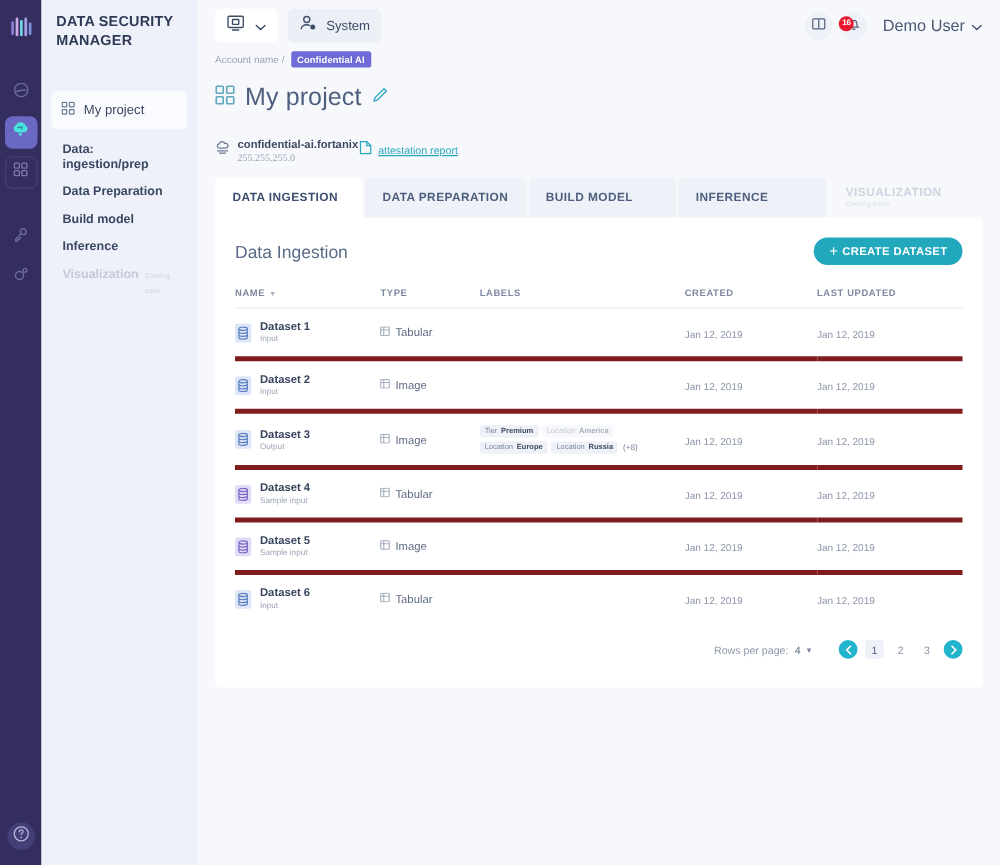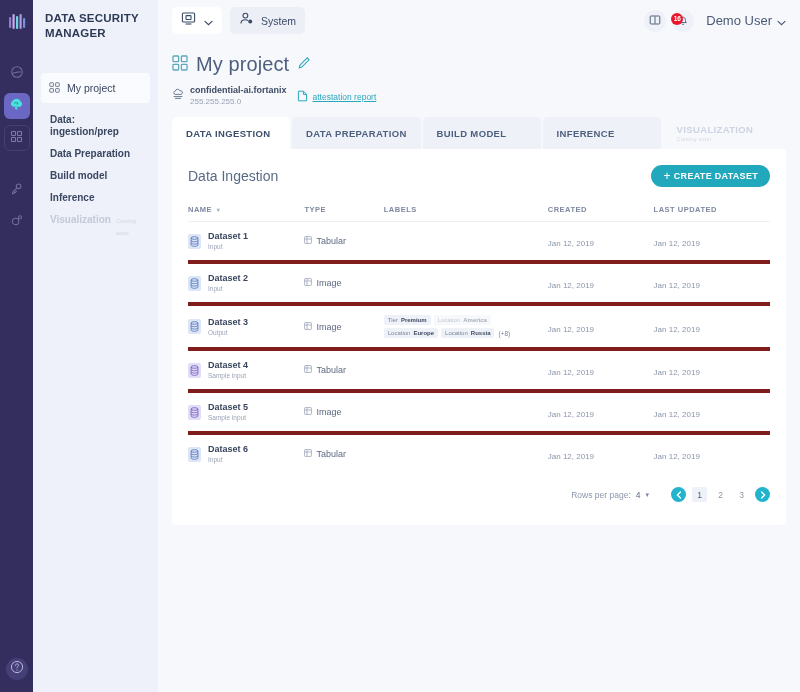--- a/index.html
+++ b/index.html
@@ -96,24 +96,24 @@
   }
   .crumb-muted { font-size: 8px; color: #9aa3b6; }
   .crumb-chip {
     background: #6e6bd6; color: #fff; font-size: 7.5px; font-weight: bold;
     padding: 2px 5px; border-radius: 2px; letter-spacing: .1px;
   }
 
   .page-head { padding: 12px 14px 0 14px; }
   .page-title-row { display:flex; align-items:center; gap: 8px; }
   .page-title { font-size: 20px; color: #4e5f7e; font-weight: normal; letter-spacing:.1px;}
-  .sub-row { display:flex; align-items:center; gap: 10px; margin-top: 9px; }
+  .sub-row { display:flex; align-items:flex-start; margin-top: 20px; }
   .host-block { display:flex; align-items:flex-start; gap:6px; }
   .host-name { font-size: 9px; font-weight: bold; color: #3d4a63; line-height:11px;}
-  .host-ip { font-size: 8px; color: #9aa3b6; line-height:11px; }
+  .host-ip { font-size: 8px; color: #9aa3b6; line-height:11px;font-family:Liberation Serif, serif; }
   .attest-link { font-size: 8.5px; color: #2aa7bd; text-decoration: underline; }
   .attest-wrap { display:flex; align-items:center; gap:5px; margin-top: 1px; }
 
   
   .tabs { display: flex; align-items: flex-end; padding: 0 14px; margin-top: 10px; gap: 2px; }
   .tab {
     height: 32px; min-width: 118px; padding: 0 14px;
     display: flex; align-items: center;
     background: #eef1f8; border-radius: 5px 5px 0 0;
     font-size: 9.5px; font-weight: bold; color: #4e5f7e; letter-spacing: .35px;
@@ -349,20 +349,24 @@
       <div class="user-menu">
         <span class="user-name">Demo User</span>
         <span>
           <svg width="9" height="6" viewBox="0 0 9 6" fill="none" stroke="#4b5a75" stroke-width="1.2" stroke-linecap="round">
             <path d="M1 1.4L4.5 4.6 8 1.4"></path>
           </svg>
         </span>
       </div>
     </div>
 
+    <div class="breadcrumb">
+      <span class="crumb-muted">Account name /</span>
+      <span class="crumb-chip">Confidential AI</span>
+    </div>
 
     <div class="page-head">
       <div class="page-title-row">
         <span>
           <svg width="16" height="16" viewBox="0 0 16 16" fill="none" stroke="#5fa8bd" stroke-width="1.3">
             <rect x="1" y="1" width="5.6" height="5.6" rx=".7"></rect>
               <rect x="9.4" y="1" width="5.6" height="5.6" rx=".7"></rect>
             <rect x="1" y="9.4" width="5.6" height="5.6" rx=".7"></rect>
               <rect x="9.4" y="9.4" width="5.6" height="5.6" rx=".7"></rect>
           </svg>

